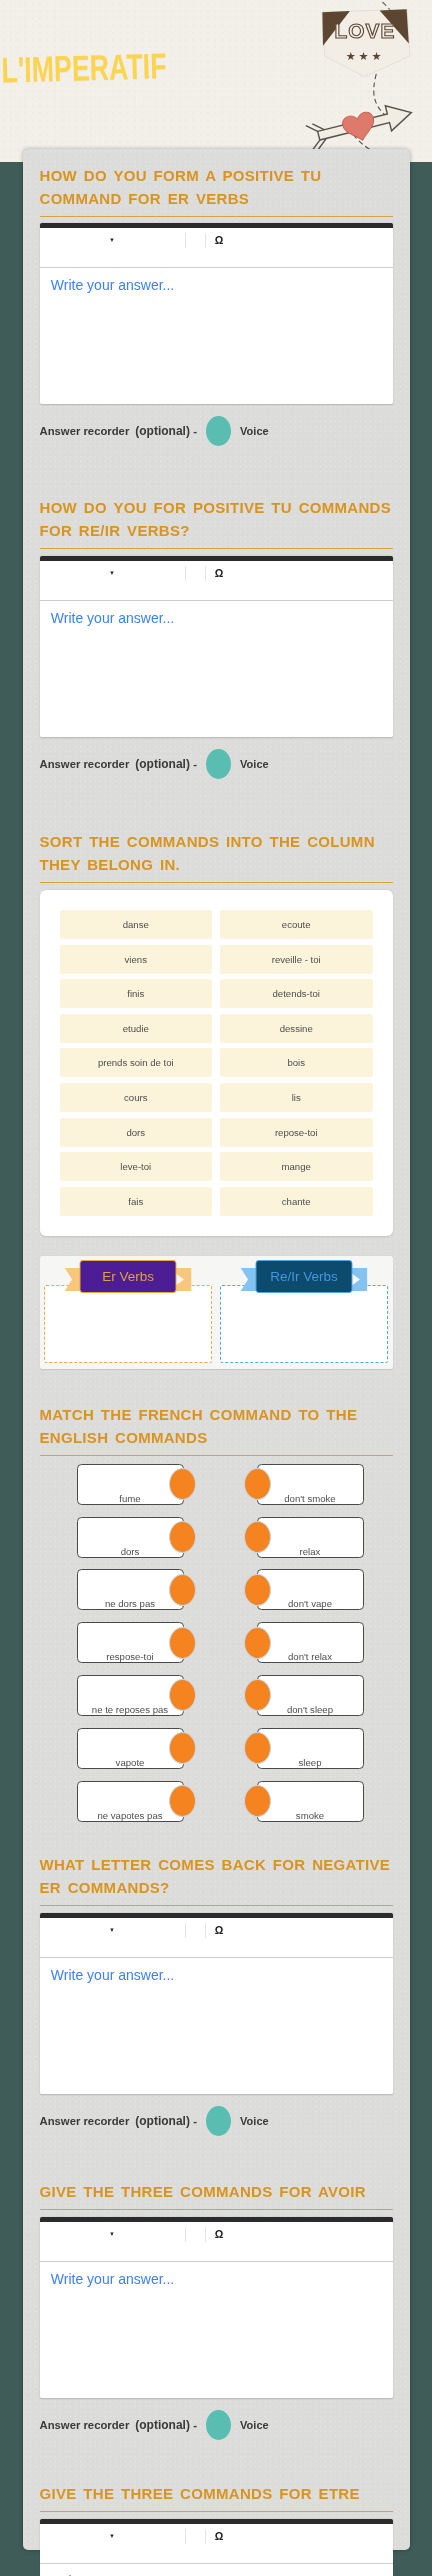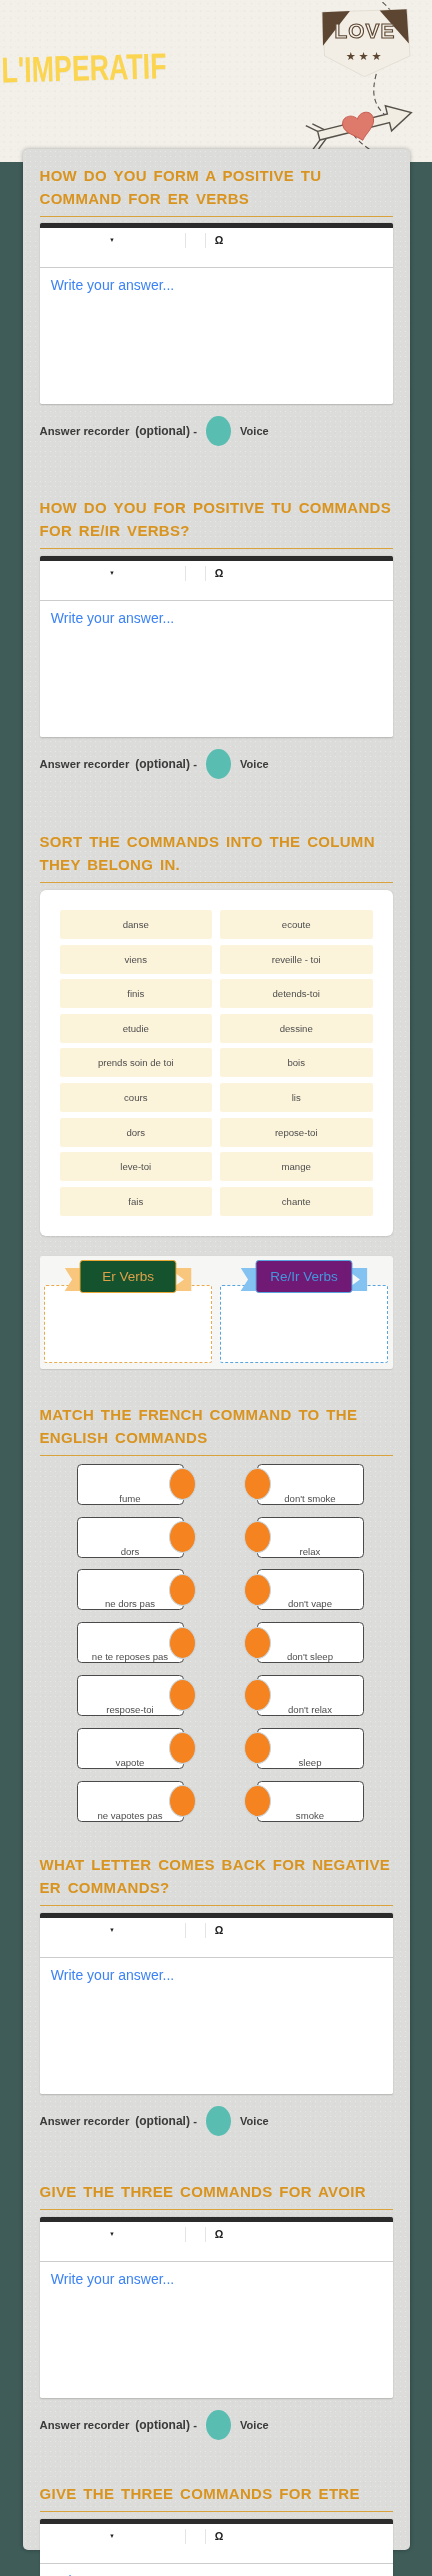--- a/index.html
+++ b/index.html
@@ -83,22 +83,22 @@
   .zone-er .zone-box{border:1.1px dashed #e9a94e;}
   .zone-reir .zone-box{border:1.1px dashed #59a5df;}
   .ribbon{position:absolute;top:4.5px;left:50%;transform:translateX(-50%);width:127px;height:36px;z-index:2;}
   .wing{position:absolute;top:7.3px;width:23.6px;height:23.6px;}
   .wing-l{left:0;clip-path:polygon(0 0,100% 0,100% 100%,0 100%,32% 50%);}
   .wing-r{right:0;clip-path:polygon(0 0,100% 0,100% 100%,0 100%,68% 50%);}
   .zone-er .wing{background:#f9c67e;}
   .zone-reir .wing{background:#83c2f1;}
   .ribbon-box{position:absolute;left:15px;right:15px;top:0;bottom:3.4px;border-radius:3.4px;
     display:flex;align-items:center;justify-content:center;font-size:13.5px;}
-  .zone-er .ribbon-box{background:#14532d;border:1.1px solid #e9a937;color:#dfa04a;}
-  .zone-reir .ribbon-box{background:#701a75;border:1.1px solid #59a5df;color:#4397dd;}
+  .zone-er .ribbon-box{background:#4c1d95;border:1.1px solid #e9a937;color:#dfa04a;}
+  .zone-reir .ribbon-box{background:#0c4a6e;border:1.1px solid #59a5df;color:#4397dd;}
   
   .match-rows{margin-top:7.9px;}
   .m-row{display:flex;align-items:center;margin:0 0 11.8px 37px;}
   .m-card{
     width:107px;height:41px;box-sizing:border-box;background:#fff;
     border:0.6px solid #4a4a4a;border-radius:4.5px;position:relative;
     display:flex;align-items:flex-end;justify-content:center;
     font-size:9.6px;color:#4e4e4e;padding:0 3.4px;text-align:center;
   }
   .m-gap{width:73px;flex:none;}
@@ -293,39 +293,39 @@
     </div>
     <div class="m-gap"></div>
     <div class="m-card">
       <span class="dot dot-l"></span>
       <span>don't vape</span>
     </div>
   </div>
 
   <div class="m-row">
     <div class="m-card">
+      <span>respose-toi</span>
+      <span class="dot dot-r"></span>
+    </div>
+    <div class="m-gap"></div>
+    <div class="m-card">
+      <span class="dot dot-l"></span>
+      <span>don't relax</span>
+    </div>
+  </div>
+
+  <div class="m-row">
+    <div class="m-card">
       <span>ne te reposes pas</span>
       <span class="dot dot-r"></span>
     </div>
     <div class="m-gap"></div>
     <div class="m-card">
       <span class="dot dot-l"></span>
       <span>don't sleep</span>
-    </div>
-  </div>
-
-  <div class="m-row">
-    <div class="m-card">
-      <span>respose-toi</span>
-      <span class="dot dot-r"></span>
-    </div>
-    <div class="m-gap"></div>
-    <div class="m-card">
-      <span class="dot dot-l"></span>
-      <span>don't relax</span>
     </div>
   </div>
 
   <div class="m-row">
     <div class="m-card">
       <span>vapote</span>
       <span class="dot dot-r"></span>
     </div>
     <div class="m-gap"></div>
     <div class="m-card">

